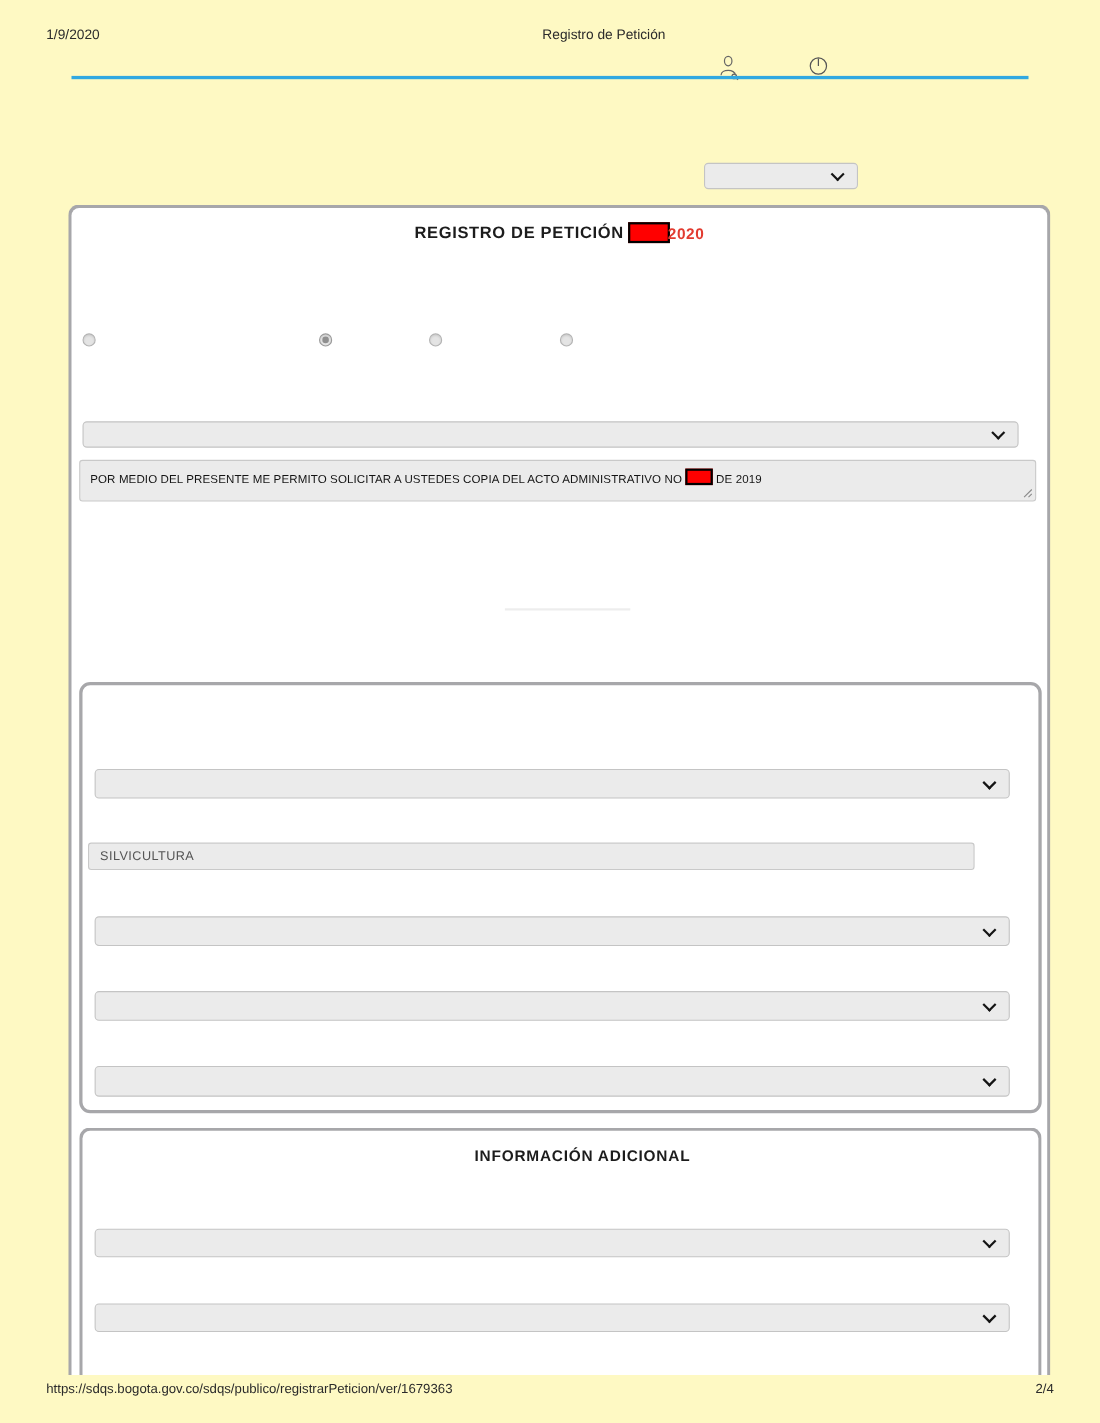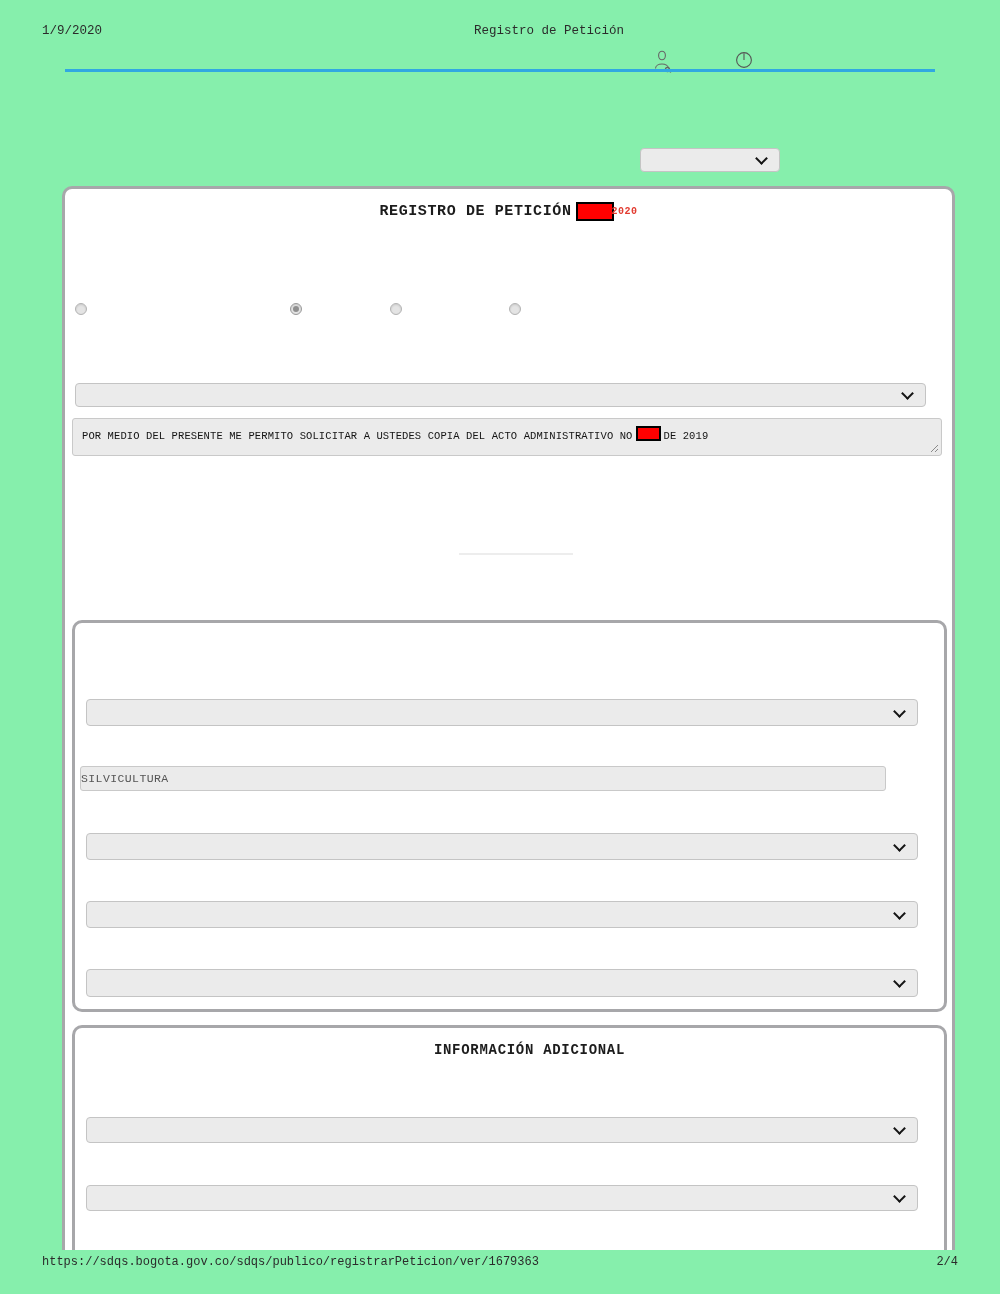--- a/index.html
+++ b/index.html
@@ -1,17 +1,17 @@
 <!DOCTYPE html>
 <html style="--accent-blue: #31a8e1; --box-border: #a7a7aa; --redaction-fill: #ff0000; --redaction-border: #000000; --title-red: #e23b30;"><head>
 <meta charset="utf-8">
 <style>
   html,body{margin:0;padding:0;background:#fff;}
-  .page{position:relative;width:1000px;height:1294px;background:#86efac;overflow:hidden;
-        font-family:Liberation Mono, monospace;color:#222;}
+  .page{position:relative;width:1000px;height:1294px;background:#fef9c3;overflow:hidden;
+        font-family:Liberation Sans, sans-serif;color:#222;}
   .abs{position:absolute;}
 
   
   .hdr-text{font-size:12.5px;color:#2b2b2b;}
   .hdr-center{transform:translateX(-50%);}
   .blue-rule{height:3px;background:var(--accent-blue,#31a8e1);}
 
   
   .sel{background:#ebebeb;border:1px solid #c4c4c4;border-radius:4px;box-sizing:border-box;}
   .sel .chev{position:absolute;right:13px;top:50%;width:7px;height:7px;margin-top:-6px;
@@ -19,36 +19,36 @@
 
   
   .gbox{border:3px solid var(--box-border,#a7a7aa);border-radius:10px;box-sizing:border-box;background:#fff;}
   .gbox.cut{border-bottom:none;border-radius:10px 10px 0 0;}
 
   .form-title-row{display:flex;justify-content:center;align-items:center;gap:4px;}
   .form-title{font-size:15px;font-weight:bold;letter-spacing:.6px;color:#1c1c1c;}
   .redact{background:var(--redaction-fill,#ff0000);border:2px solid var(--redaction-border,#000);}
   .redact.big{width:34px;height:15px;}
   .redact.small{display:inline-block;width:21px;height:11px;vertical-align:-2px;margin:0 3px;}
-  .title-year{font-size:10px;font-weight:bold;color:var(--title-red,#e23b30);letter-spacing:.5px;text-align:right;}
+  .title-year{font-size:14px;font-weight:bold;color:var(--title-red,#e23b30);letter-spacing:.5px;text-align:right;}
 
   
   .radio{width:12px;height:12px;border-radius:50%;background:#e4e4e4;border:1px solid #b3b3b3;
          box-sizing:border-box;box-shadow:inset 0 1px 2px rgba(0,0,0,.12);}
   .radio.checked{border-color:#9a9a9a;}
   .radio.checked::after{content:"";display:block;width:6px;height:6px;border-radius:50%;
          background:#8f8f8f;margin:2px auto 0 auto;}
 
   
   .txtarea{background:#ebebeb;border:1px solid #c9c9c9;border-radius:3px;box-sizing:border-box;
            font-size:10.5px;color:#141414;padding:7px 9px;line-height:13px;letter-spacing:.1px;}
   .grip{position:absolute;right:2px;bottom:2px;width:9px;height:9px;}
 
   .txtinput{background:#ebebeb;border:1px solid #c9c9c9;border-radius:3px;box-sizing:border-box;
-            font-size:11.5px;color:#555;display:flex;align-items:center;letter-spacing:.4px;}
+            font-size:11.5px;color:#555;display:flex;align-items:center;padding-left:10px;letter-spacing:.4px;}
 
   .faint-line{height:2px;background:#ededed;}
 
   .section-title{font-size:14px;font-weight:bold;letter-spacing:.7px;color:#1c1c1c;text-align:center;}
 
   .footer-text{font-size:12px;color:#2b2b2b;}
   .icon{color:#666;}
 </style>
 </head>
 <body>

